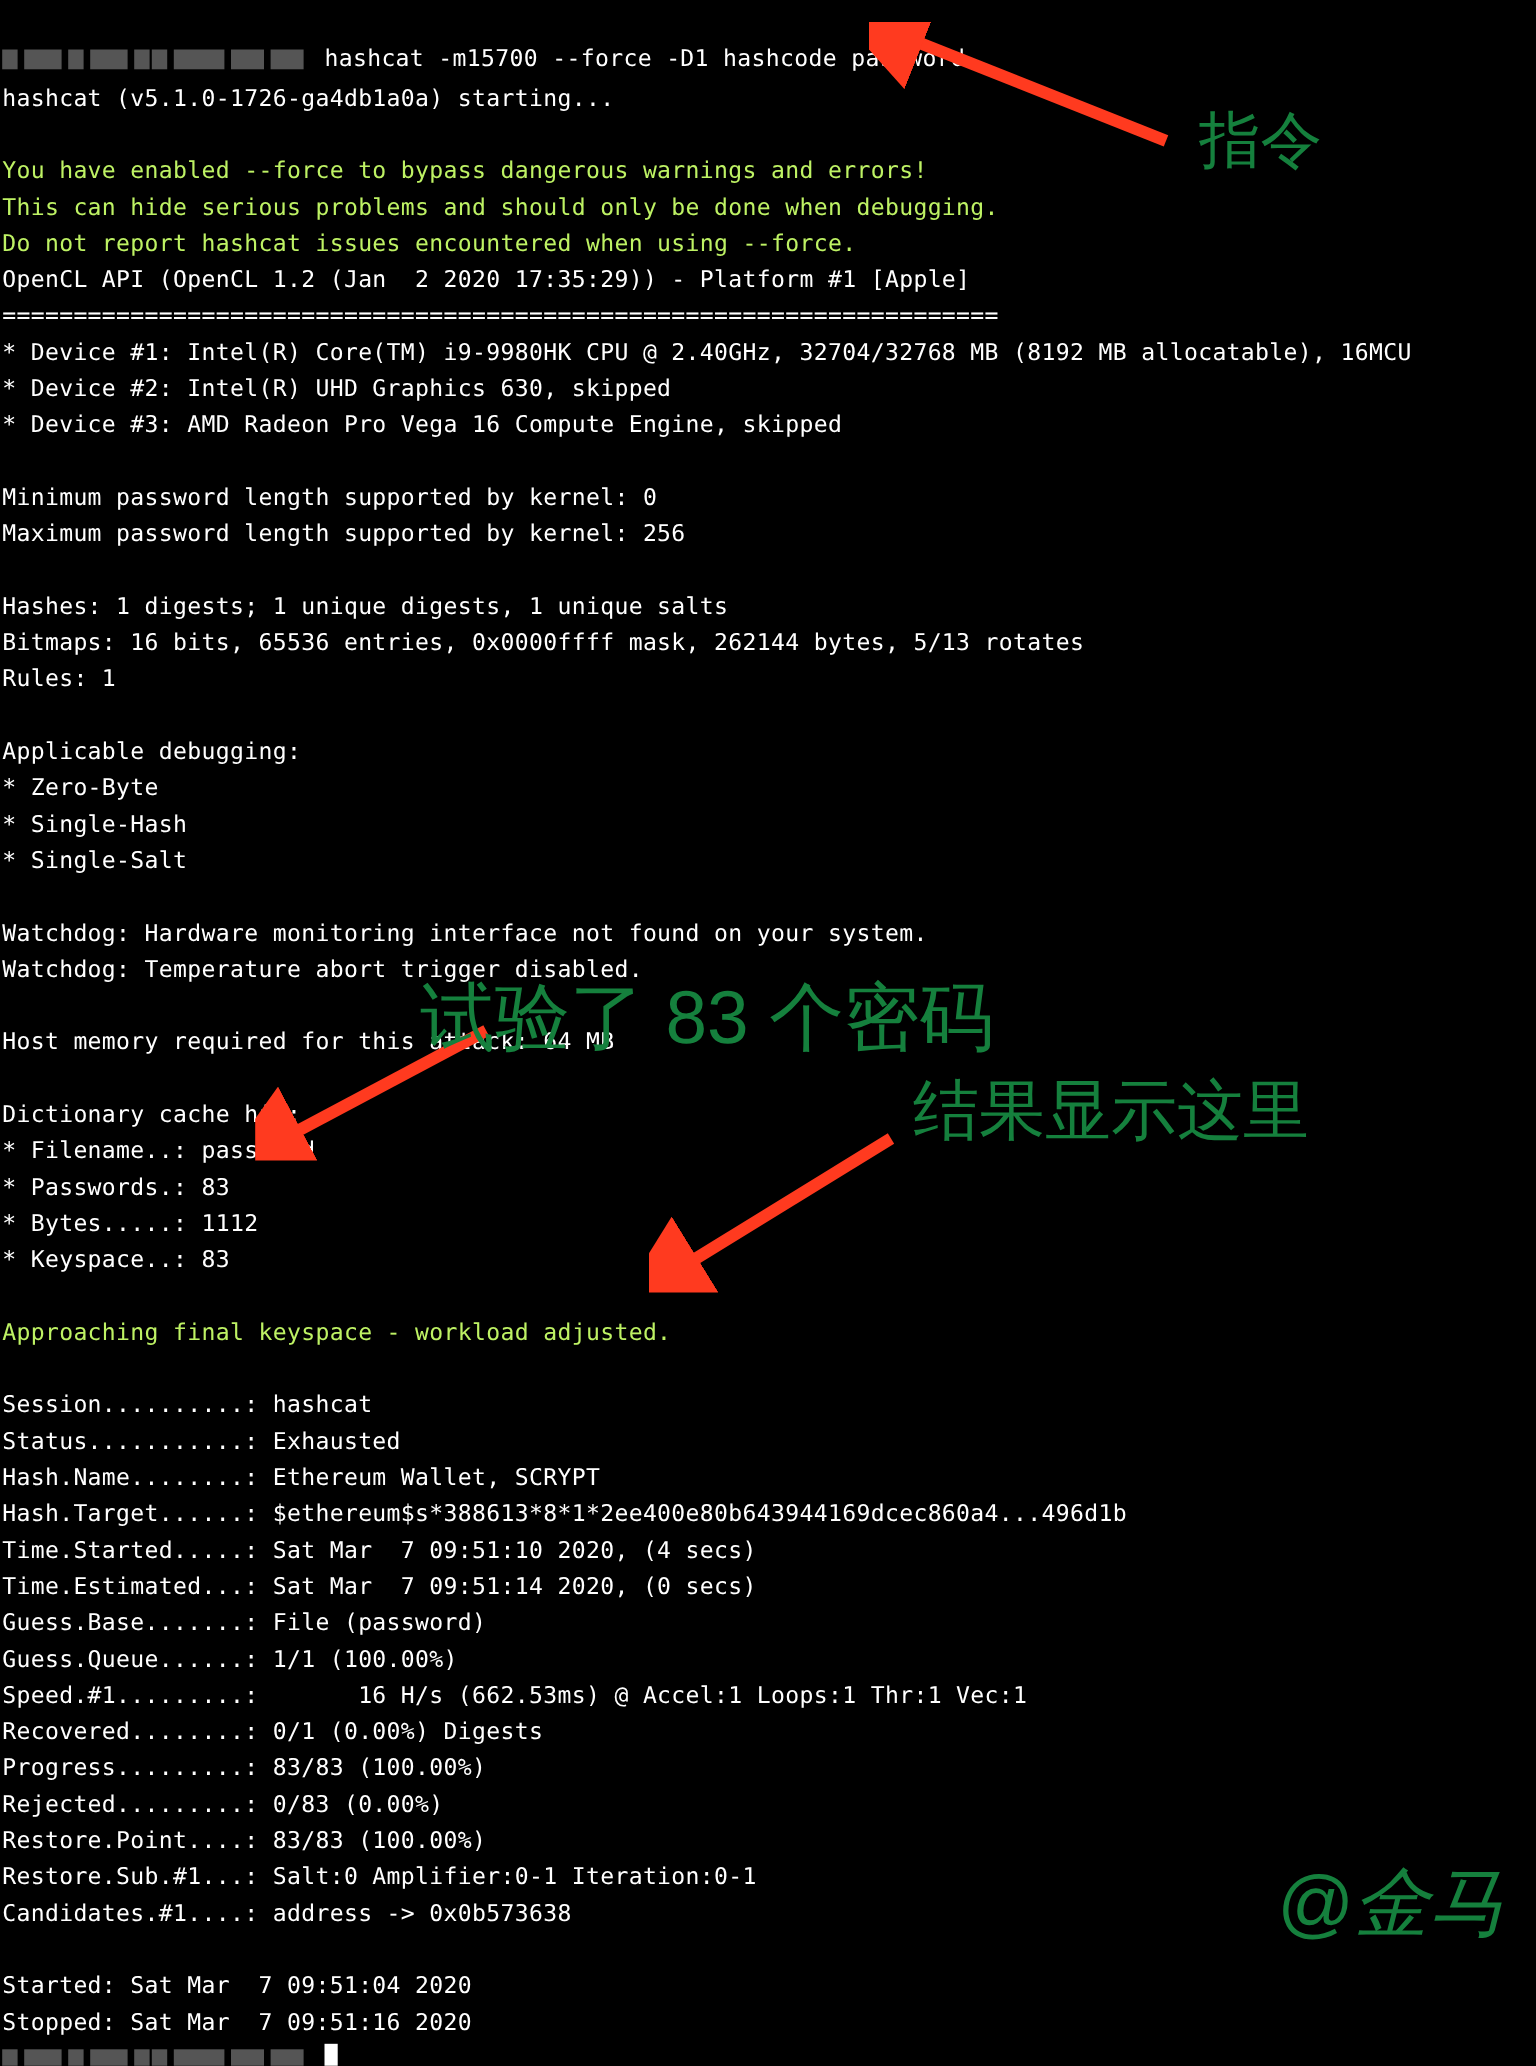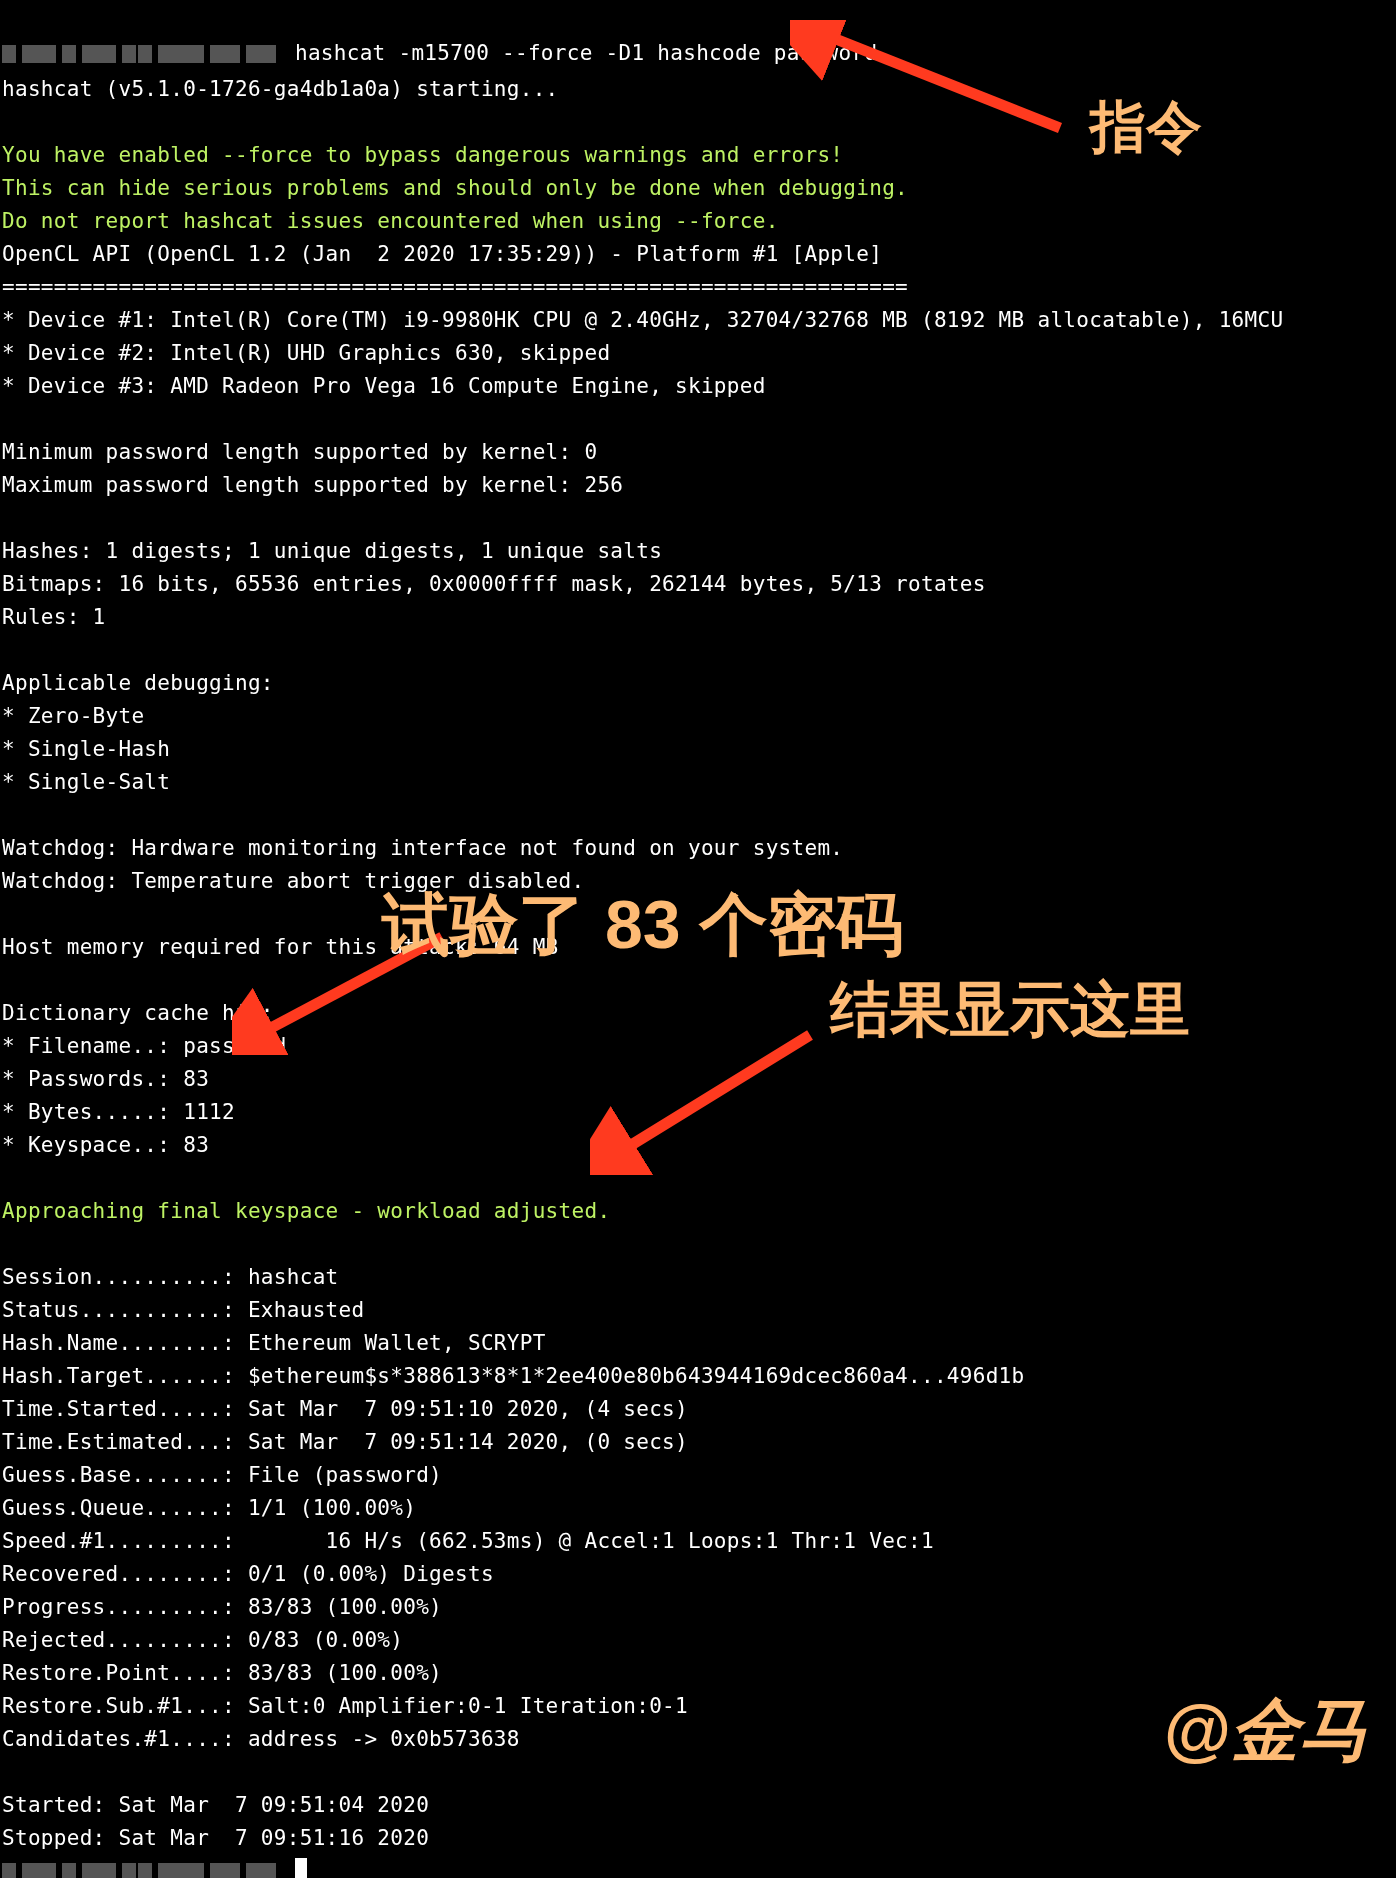--- a/index.html
+++ b/index.html
@@ -1,21 +1,21 @@
 <!DOCTYPE html>
 <html><head>
 <meta charset="utf-8">
 <style>
   html,body{margin:0;padding:0;background:#000;width:1396px;height:1878px;overflow:hidden}
   .term{font-family:"Menlo","Consolas","DejaVu Sans Mono",monospace;font-size:21px;line-height:33px;color:#fff;letter-spacing:.3px;white-space:pre;padding:4px 2px;position:relative}
   .y{color:#bef264}
   .g{color:#888}
   .obsc{display:inline-block;vertical-align:-3px}
   .obsc span{display:inline-block;background:#555;height:18px;margin-right:6px}
-  .ann{position:absolute;color:#fdba74;font-family:"PingFang SC","Microsoft YaHei",sans-serif;font-weight:700;pointer-events:none}
+  .ann{position:absolute;color:#15803d;font-family:"PingFang SC","Microsoft YaHei",sans-serif;font-weight:400;pointer-events:none}
   .arrow{position:absolute;pointer-events:none}
   .cursor{display:inline-block;width:12px;height:24px;background:#fff;vertical-align:-4px}
   .it{font-style:italic}
 </style>
 </head>
 <body>
 
 <div class="term">
 <span><span class="obsc"><span style="width:14px"></span><span style="width:34px"></span><span style="width:14px"></span><span style="width:34px"></span><span style="width:14px;margin-right:2px"></span><span style="width:14px"></span><span style="width:46px"></span><span style="width:30px"></span><span style="width:30px"></span></span><span> hashcat -m15700 --force -D1 hashcode password</span></span>
 <span>hashcat (v5.1.0-1726-ga4db1a0a) starting...</span>

